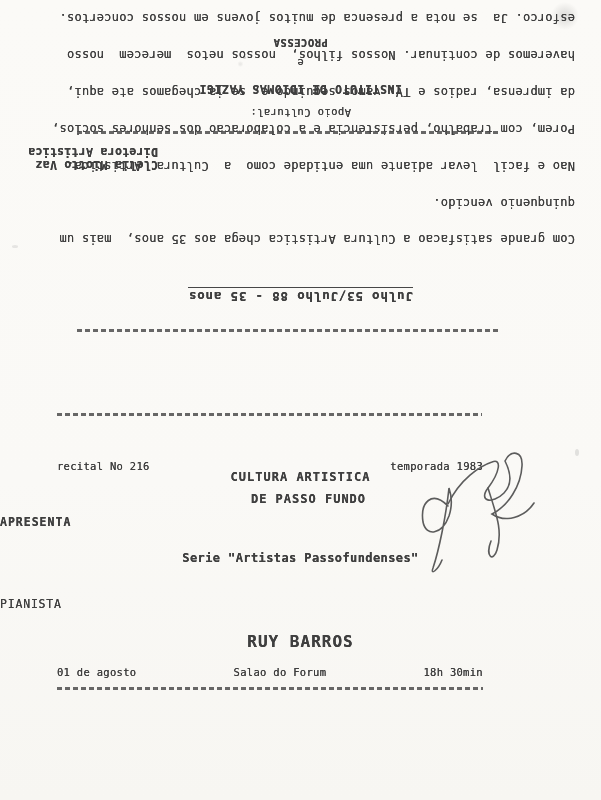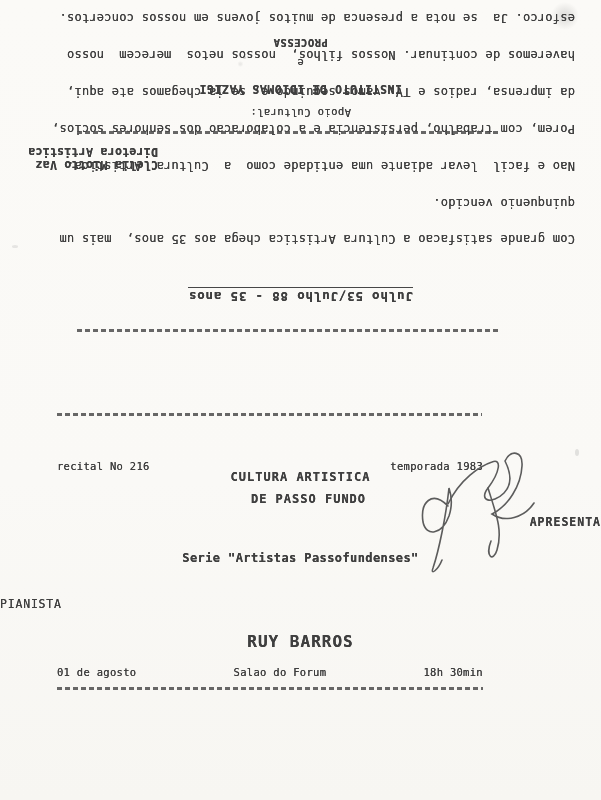--- a/index.html
+++ b/index.html
@@ -50,21 +50,21 @@
   .sponsor2{top:296px;left:0;width:601px;text-align:center;font-size:10.5px;font-weight:bold;letter-spacing:.5px;}
   
   .front .abs{position:absolute;}
   .row-meta{
     top:421px;left:57px;width:426px;
     display:flex;justify-content:space-between;
     font-size:10.5px;letter-spacing:.3px;margin-top:39px;
   }
   .org1{top:470px;left:0;width:601px;text-align:center;font-size:12px;font-weight:bold;letter-spacing:1px;}
   .org2{top:492px;left:8px;width:601px;text-align:center;font-size:12px;font-weight:bold;letter-spacing:1px;}
-  .presents{top:515px;left:0;width:601px;text-align:right;font-size:11.5px;font-weight:bold;letter-spacing:1px;}
+  .presents{top:515px;left:0;width:601px;text-align:left;font-size:11.5px;font-weight:bold;letter-spacing:1px;}
   .serie{top:551px;left:0;width:601px;text-align:center;font-size:12px;font-weight:bold;letter-spacing:.4px;}
   .role{top:597px;left:0;width:601px;text-align:left;font-size:11.5px;letter-spacing:.8px;}
   .performer{top:632px;left:0;width:601px;text-align:center;font-size:16px;font-weight:bold;letter-spacing:1px;}
   .row-info{
     top:666px;left:57px;width:426px;
     display:flex;justify-content:space-between;
     font-size:10.5px;letter-spacing:.3px;
   }
   .signature{position:absolute;top:444px;left:400px;width:160px;height:140px;}
   .speck{position:absolute;border-radius:50%;background:rgba(90,90,90,.25);}

